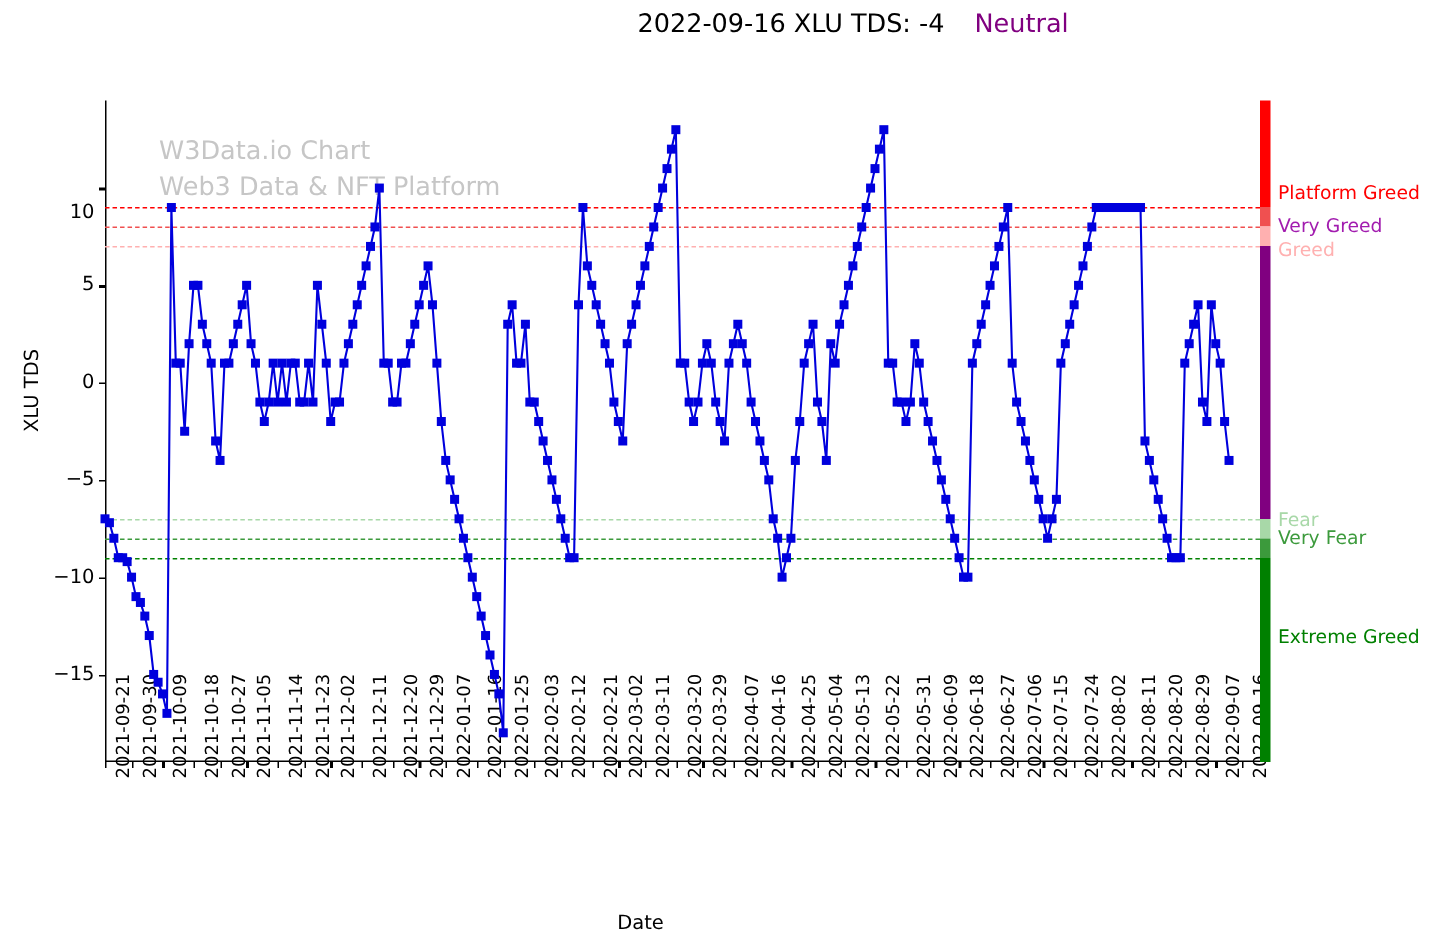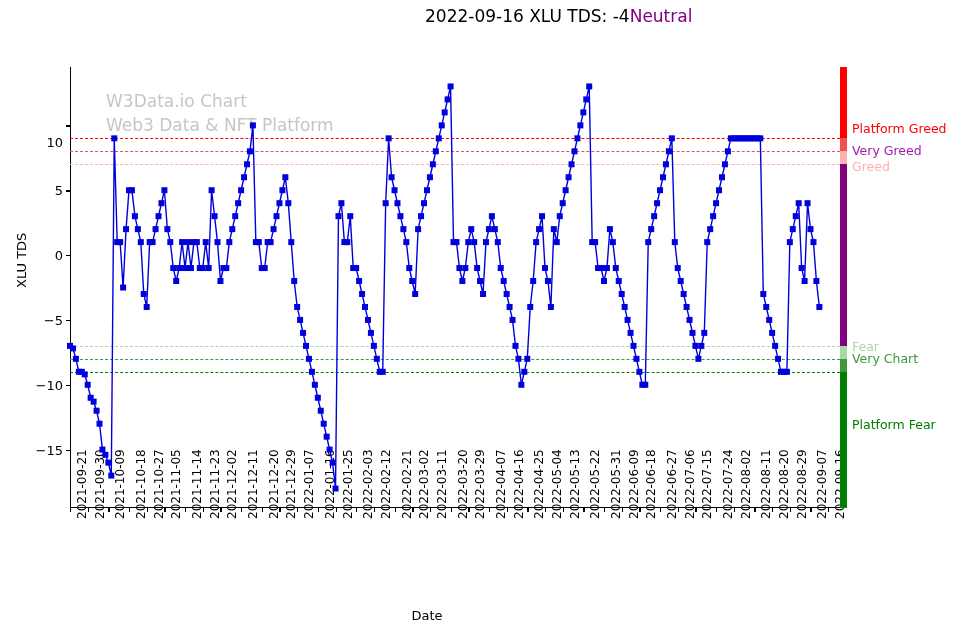--- a/index.html
+++ b/index.html
@@ -34,21 +34,21 @@
 
   .hline{position:absolute;left:0;width:770px;height:0;border-top-width:1.6px;
       border-top-style:dashed;}
 
   #watermark{position:absolute;left:36px;top:22px;font-size:17px;
       color:#c6c6c6;line-height:1.42;white-space:nowrap;pointer-events:none;}
 
   #status-annotation{position:absolute;left:425px;top:6px;font-size:17px;
       white-space:nowrap;}
   #status-annotation .stat-date{color:#000;}
-  #status-annotation .stat-zone{color:#800080;margin-left:0;}
+  #status-annotation .stat-zone{color:#800080;margin-left:20px;}
 
   #zone-bar{position:absolute;left:770px;top:0;width:7px;height:441px;}
   .zone-seg{position:absolute;left:0;width:7px;}
   .zone-label{position:absolute;left:782px;font-size:12.5px;white-space:nowrap;
       transform:translateY(-50%);}
 
   svg.series{position:absolute;left:0;top:0;overflow:visible;}
 </style>
 </head>
 <body>
@@ -448,17 +448,17 @@
         <div class="zone-seg" style="top: 97.2794px; height: 181.588px; background: rgb(128, 0, 128);"></div>
         <div class="zone-seg" style="top: 278.868px; height: 12.9706px; background: rgb(168, 216, 168);"></div>
         <div class="zone-seg" style="top: 291.838px; height: 12.9706px; background: rgb(60, 154, 60);"></div>
         <div class="zone-seg" style="top: 304.809px; height: 136.191px; background: rgb(0, 128, 0);"></div>
       </div>
     <div id="zone-label-layer">
         <div class="zone-label" style="top: 60.9618px; color: rgb(255, 0, 0);">Platform Greed</div>
         <div class="zone-label" style="top: 83px; color: #a21caf;">Very Greed</div>
         <div class="zone-label" style="top: 98.5765px; color: rgb(255, 176, 176);">Greed</div>
         <div class="zone-label" style="top: 278.868px; color: rgb(168, 216, 168);">Fear</div>
-        <div class="zone-label" style="top: 290.541px; color: rgb(60, 154, 60);">Very Chart</div>
-        <div class="zone-label" style="top: 356.691px; color: rgb(0, 128, 0);">Platform Fear</div>
+        <div class="zone-label" style="top: 290.541px; color: rgb(60, 154, 60);">Very Fear</div>
+        <div class="zone-label" style="top: 356.691px; color: rgb(0, 128, 0);">Extreme Greed</div>
       </div>
   </div>
 </div>
 
 </body></html>

